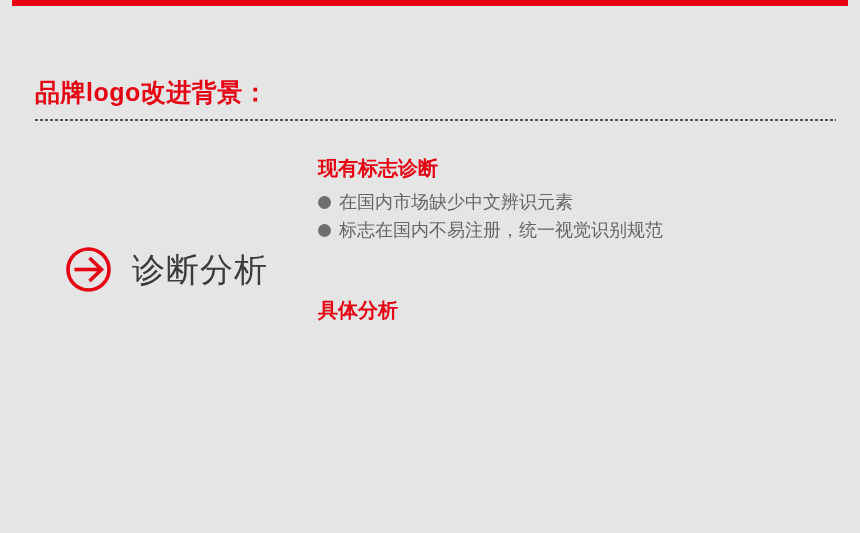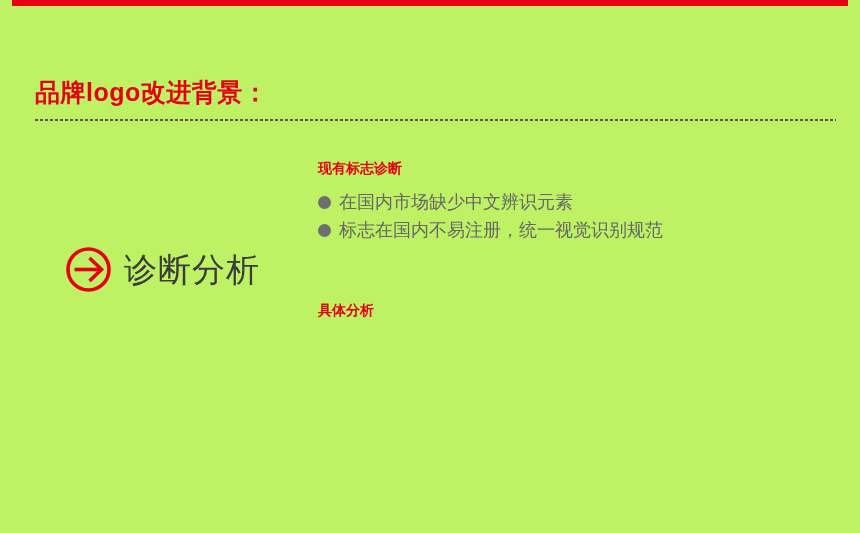--- a/index.html
+++ b/index.html
@@ -6,21 +6,21 @@
   html, body { background: #ffffff; }
   body {
     font-family: "Liberation Sans", "DejaVu Sans", sans-serif;
     width: 860px; height: 533px;
     position: relative;
     overflow: hidden;
   }
   .page {
     position: absolute; top: 0; left: 0;
     width: 860px; height: 533px;
-    background: #bef264;
+    background: #e5e5e5;
   }
   
   .top-accent-bar {
     position: absolute; top: 0; left: 12px; right: 12px;
     height: 6px;
     background: #e60012;
   }
   
   .page-title {
     position: absolute; left: 35px; top: 79px;
@@ -36,31 +36,31 @@
     width: 801px; height: 2px;
     background: repeating-linear-gradient(to right, #555555 0px, #555555 3px, transparent 3px, transparent 5px);
   }
   
   .diagnosis-group {
     position: absolute; left: 65px; top: 246px;
     display: flex; align-items: center;
   }
   .circle-arrow { width: 47px; height: 47px; display: block; }
   .diagnosis-label {
-    margin-left: 12px;
+    margin-left: 20px;
     font-size: 33px; line-height: 47px;
     font-weight: 500;
     color: #3b3b3b;
     letter-spacing: 1px;
     white-space: nowrap;
   }
   
   .section-heading {
     position: absolute; left: 318px;
-    font-size: 14px; line-height: 26px;
+    font-size: 20px; line-height: 26px;
     font-weight: 700;
     color: #e60012;
     white-space: nowrap;
   }
   .heading-diagnosis { top: 155px; }
   .heading-analysis  { top: 297px; }
 
   .bullet-list { position: absolute; left: 318px; top: 188px; text-align: right; }
   .bullet-row {
     display: flex; align-items: center;

